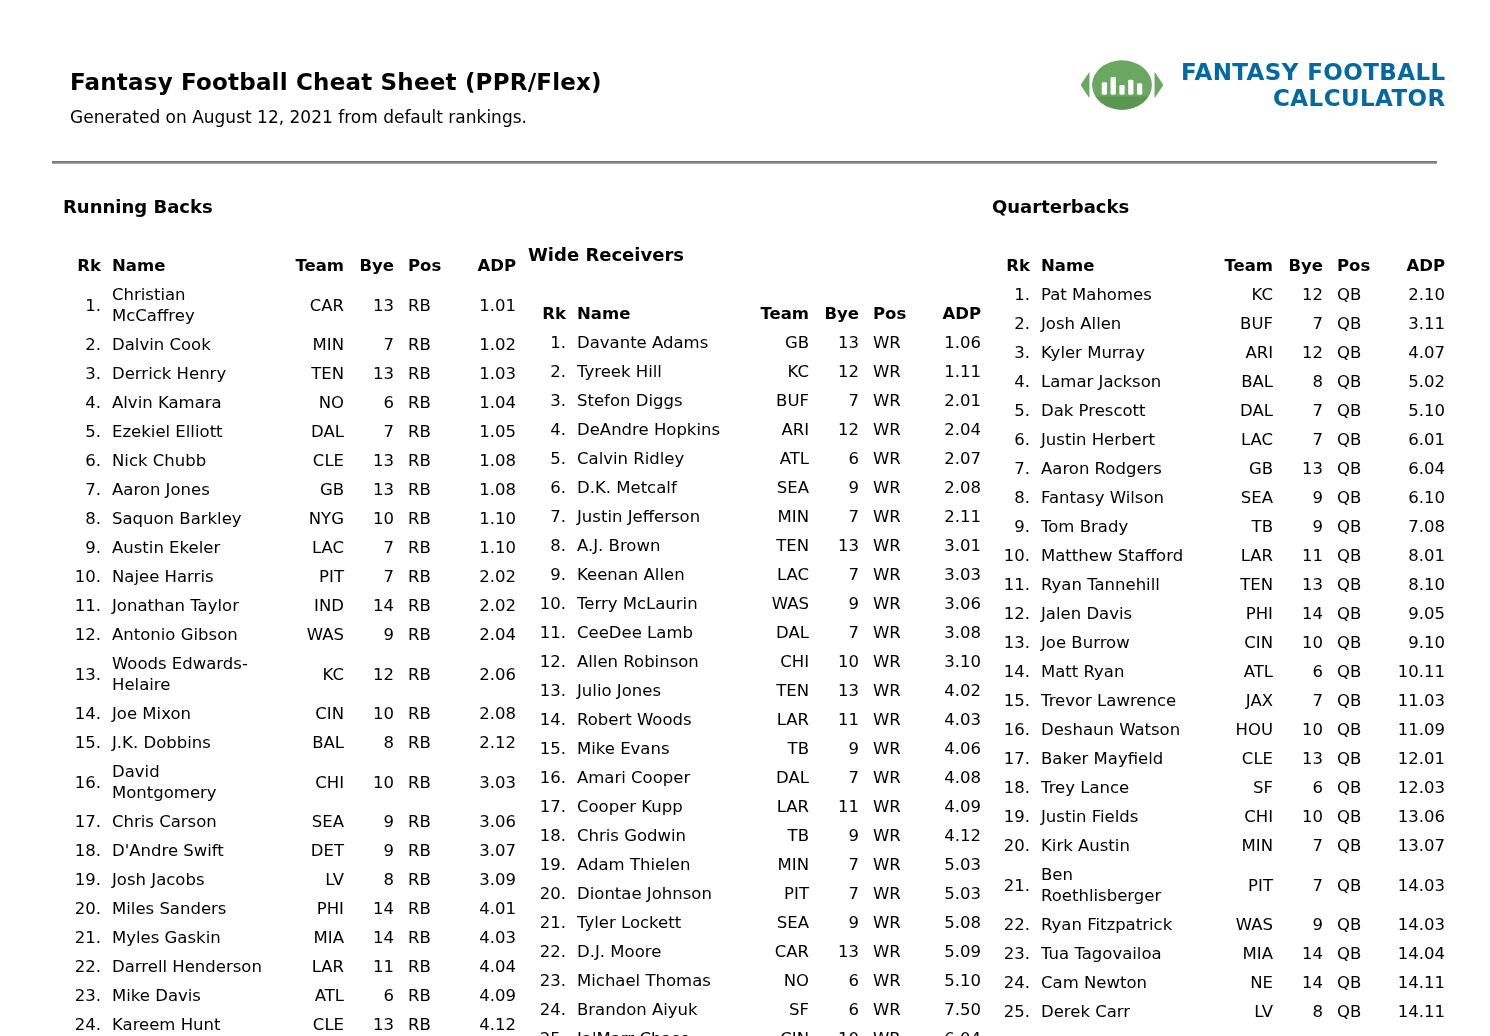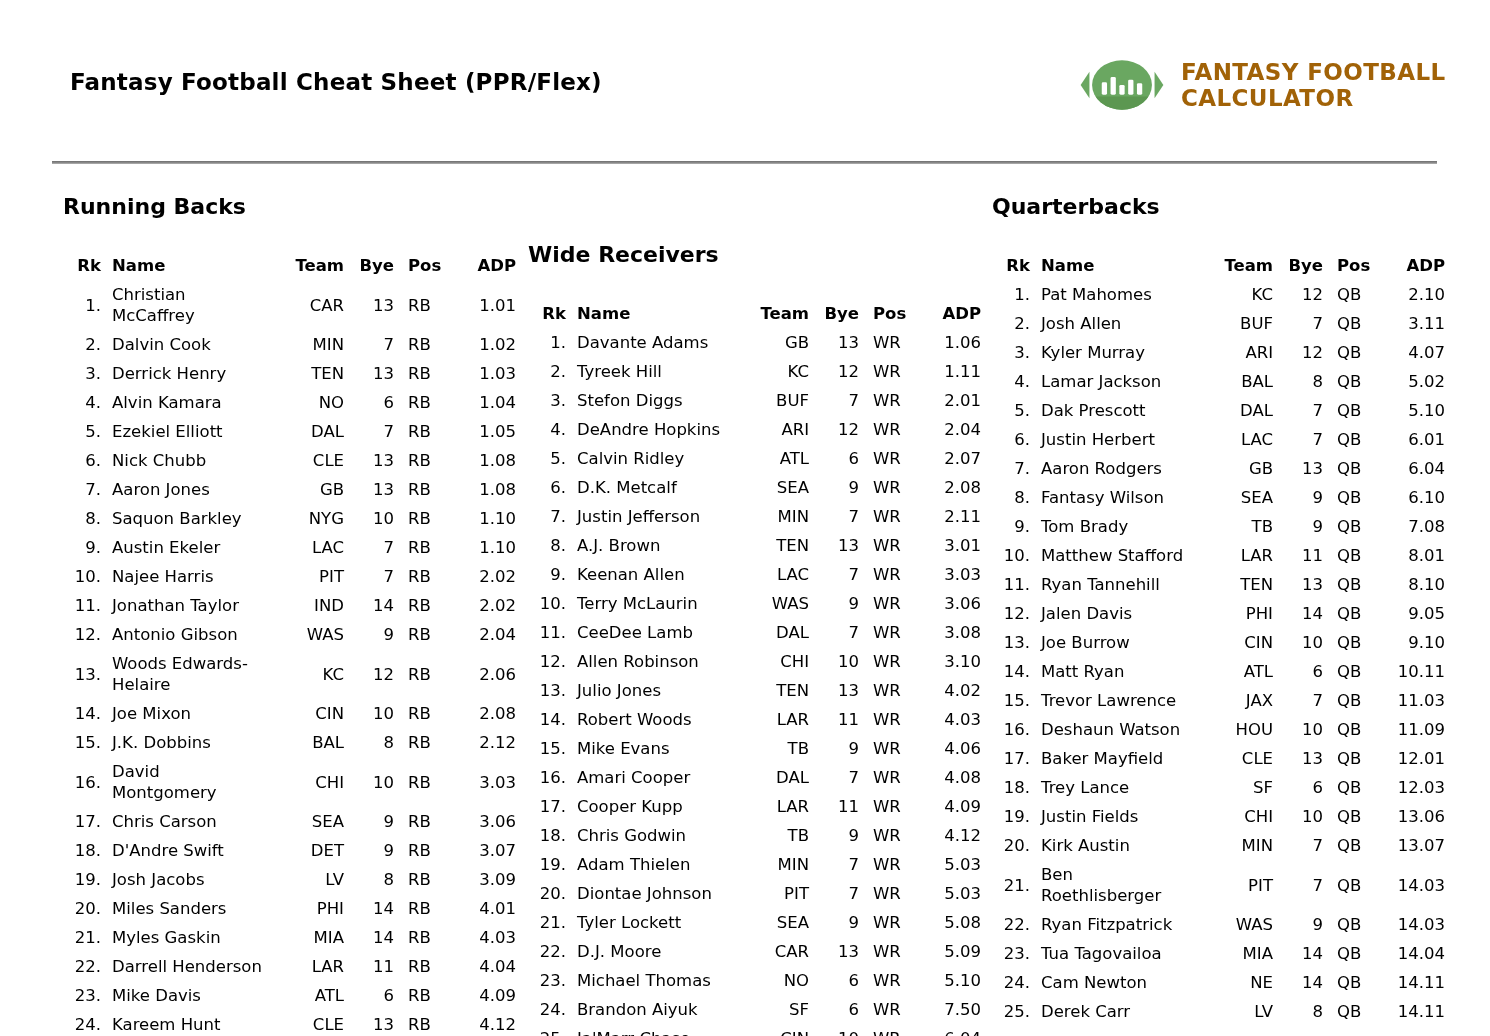--- a/index.html
+++ b/index.html
@@ -36,38 +36,39 @@
     align-items: center;
     gap: 15px;
     text-decoration: none;
     cursor: pointer;
   }
   .logo-text {
     font-size: 23px;
     font-weight: bold;
     line-height: 26px;
     letter-spacing: 0.4px;
-    color: #a16207;
+    color: #0369a1;
+    text-align: right;
   }
 
   .divider {
     position: absolute;
     left: 52px; top: 161px;
     width: 1385px; height: 3px;
     background: linear-gradient(180deg, #6e6e6e 0%, #8a8a8a 55%, #b5b5b5 100%);
   }
 
   .section { position: absolute; top: 194px; width: 428px; }
   .section.s0 { left: 63px; }
   .section.s1 { left: 528px; margin-top: 48px; }
   .section.s2 { left: 992px; }
 
   .section-title {
     margin: 0 0 31px 0;
-    font-size: 22px;
+    font-size: 18px;
     font-weight: bold;
     line-height: 26px;
   }
 
   table {
     border-collapse: collapse;
     table-layout: fixed;
     width: 428px;
     font-size: 16.5px;
     line-height: 21px;
@@ -83,20 +84,21 @@
   .c-bye  { width: 50px;  text-align: right; }
   .c-pos  { width: 48px;  text-align: left; padding-left: 14px; }
   .c-adp  { width: 60px;  text-align: right; }
 </style>
 </head>
 <body>
 
 <div class="page">
 
   <h1 class="page-title">Fantasy Football Cheat Sheet (PPR/Flex)</h1>
+  <div class="subtitle">Generated on August 12, 2021 from default rankings.</div>
 
   <div class="logo">
     <svg width="88" height="64" viewBox="0 0 100 72">
       <defs>
         <clipPath id="bandClip">
             <rect x="0" y="49" width="100" height="23"></rect>
           </clipPath>
       </defs>
       <polygon points="13,21 3,36 13,51" fill="#6aa761"></polygon>
       <polygon points="87,21 97,36 87,51" fill="#6aa761"></polygon>

